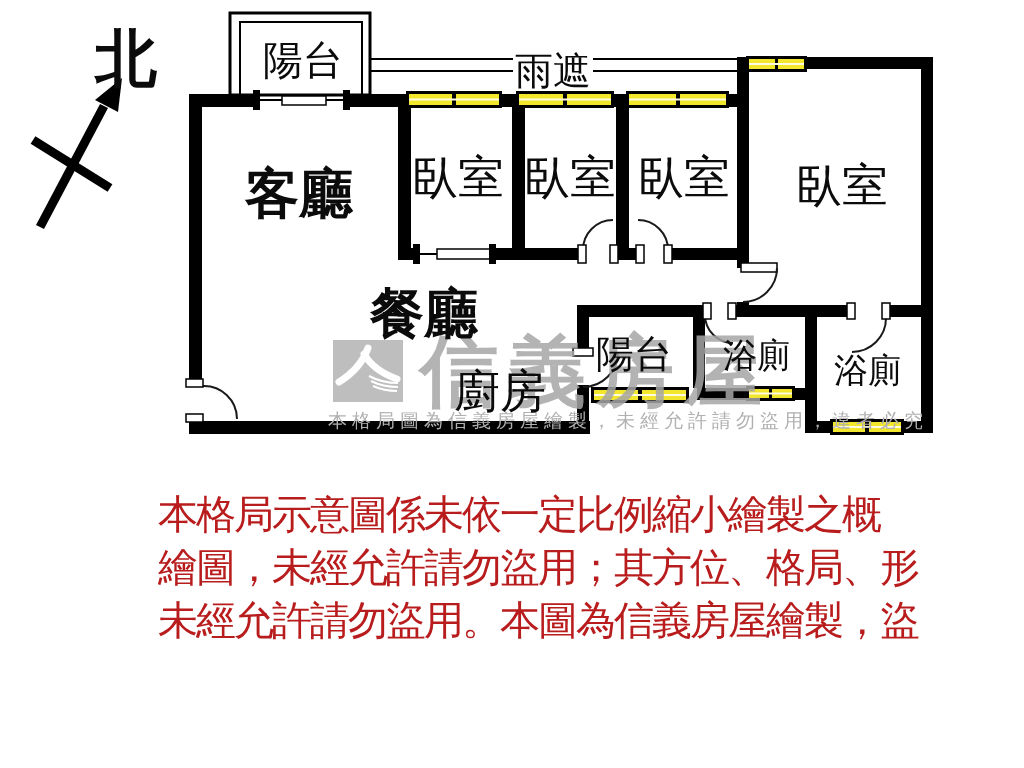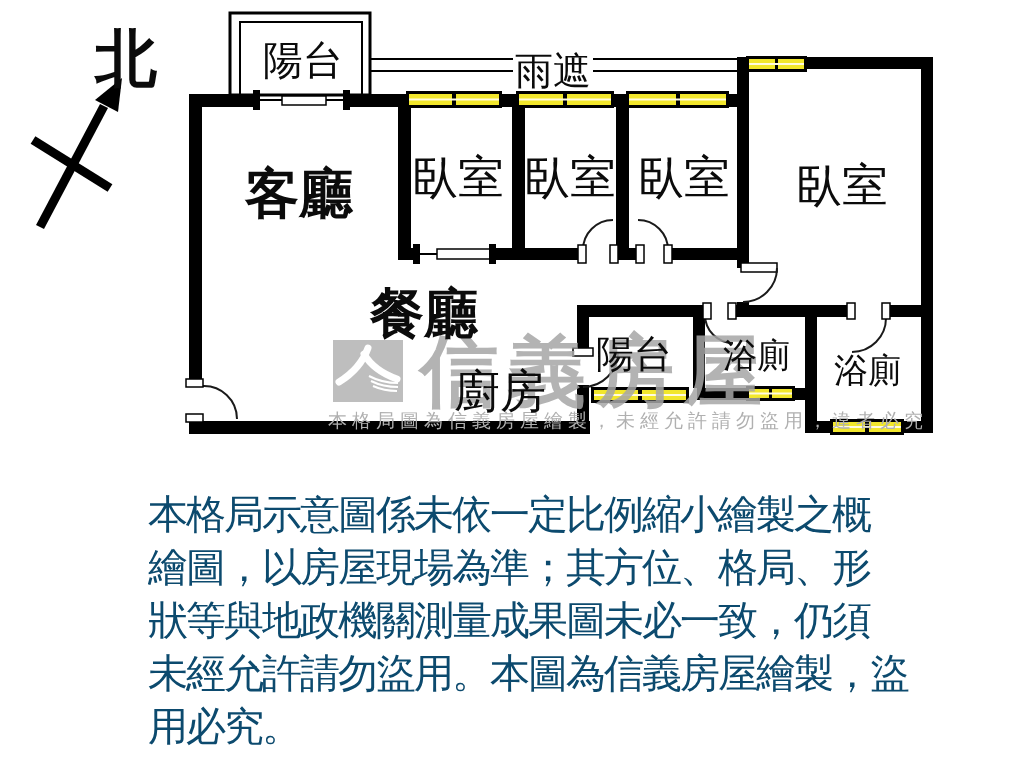--- a/index.html
+++ b/index.html
@@ -10,22 +10,22 @@
   .bold{font-weight:bold;}
   .wall{fill:#000000;}
   .thin{fill:none;stroke:#000000;stroke-width:3;}
   .thin2{fill:none;stroke:#000000;stroke-width:2;}
   .arc{fill:none;stroke:#1a1a1a;stroke-width:2;}
   .jamb{fill:#ffffff;stroke:#000000;stroke-width:1.5;}
   .tick{fill:#000000;}
   .win-outer{fill:#000000;}
   .win-cell{fill:#f2e72c;}
   .win-mid{stroke:#fffbe0;stroke-width:2;}
-  #disclaimer{position:absolute;left:148px;top:488px;width:790px;
-              font-size:40px;line-height:53px;letter-spacing:-2px;color:#0c4a6e;
+  #disclaimer{position:absolute;left:158px;top:488px;width:790px;
+              font-size:40px;line-height:53px;letter-spacing:-2px;color:#b91c1c;
               font-family:"Liberation Serif","DejaVu Serif",serif;}
 </style>
 </head>
 <body>
 <div id="screen">
 
 <svg id="plan-svg" width="1024" height="480" viewBox="0 0 1024 480">
 
   <g>
     <line x1="40" y1="227" x2="104" y2="106" stroke="#000" stroke-width="9"></line>
@@ -189,19 +189,17 @@
   <text class="room-label" x="842" y="201" font-size="46" text-anchor="middle">臥室</text>
   <text class="room-label bold" x="424" y="332" font-size="54" text-anchor="middle">餐廳</text>
   <text class="room-label" x="500" y="407" font-size="46" text-anchor="middle">廚房</text>
   <text class="room-label" x="634" y="367" font-size="38" text-anchor="middle">陽台</text>
   <text class="room-label" x="757" y="367" font-size="34" text-anchor="middle">浴廁</text>
   <text class="room-label" x="868" y="382" font-size="34" text-anchor="middle">浴廁</text>
 </svg>
 
 <div id="disclaimer">
   <div>本格局示意圖係未依一定比例縮小繪製之概</div>
-  <div>繪圖，以房屋現場為準；其方位、格局、形</div>
-  <div>狀等與地政機關測量成果圖未必一致，仍須</div>
+  <div>繪圖，未經允許請勿盜用；其方位、格局、形</div>
   <div>未經允許請勿盜用。本圖為信義房屋繪製，盜</div>
-  <div>用必究。</div>
 </div>
 
 </div>
 
 </body></html>

